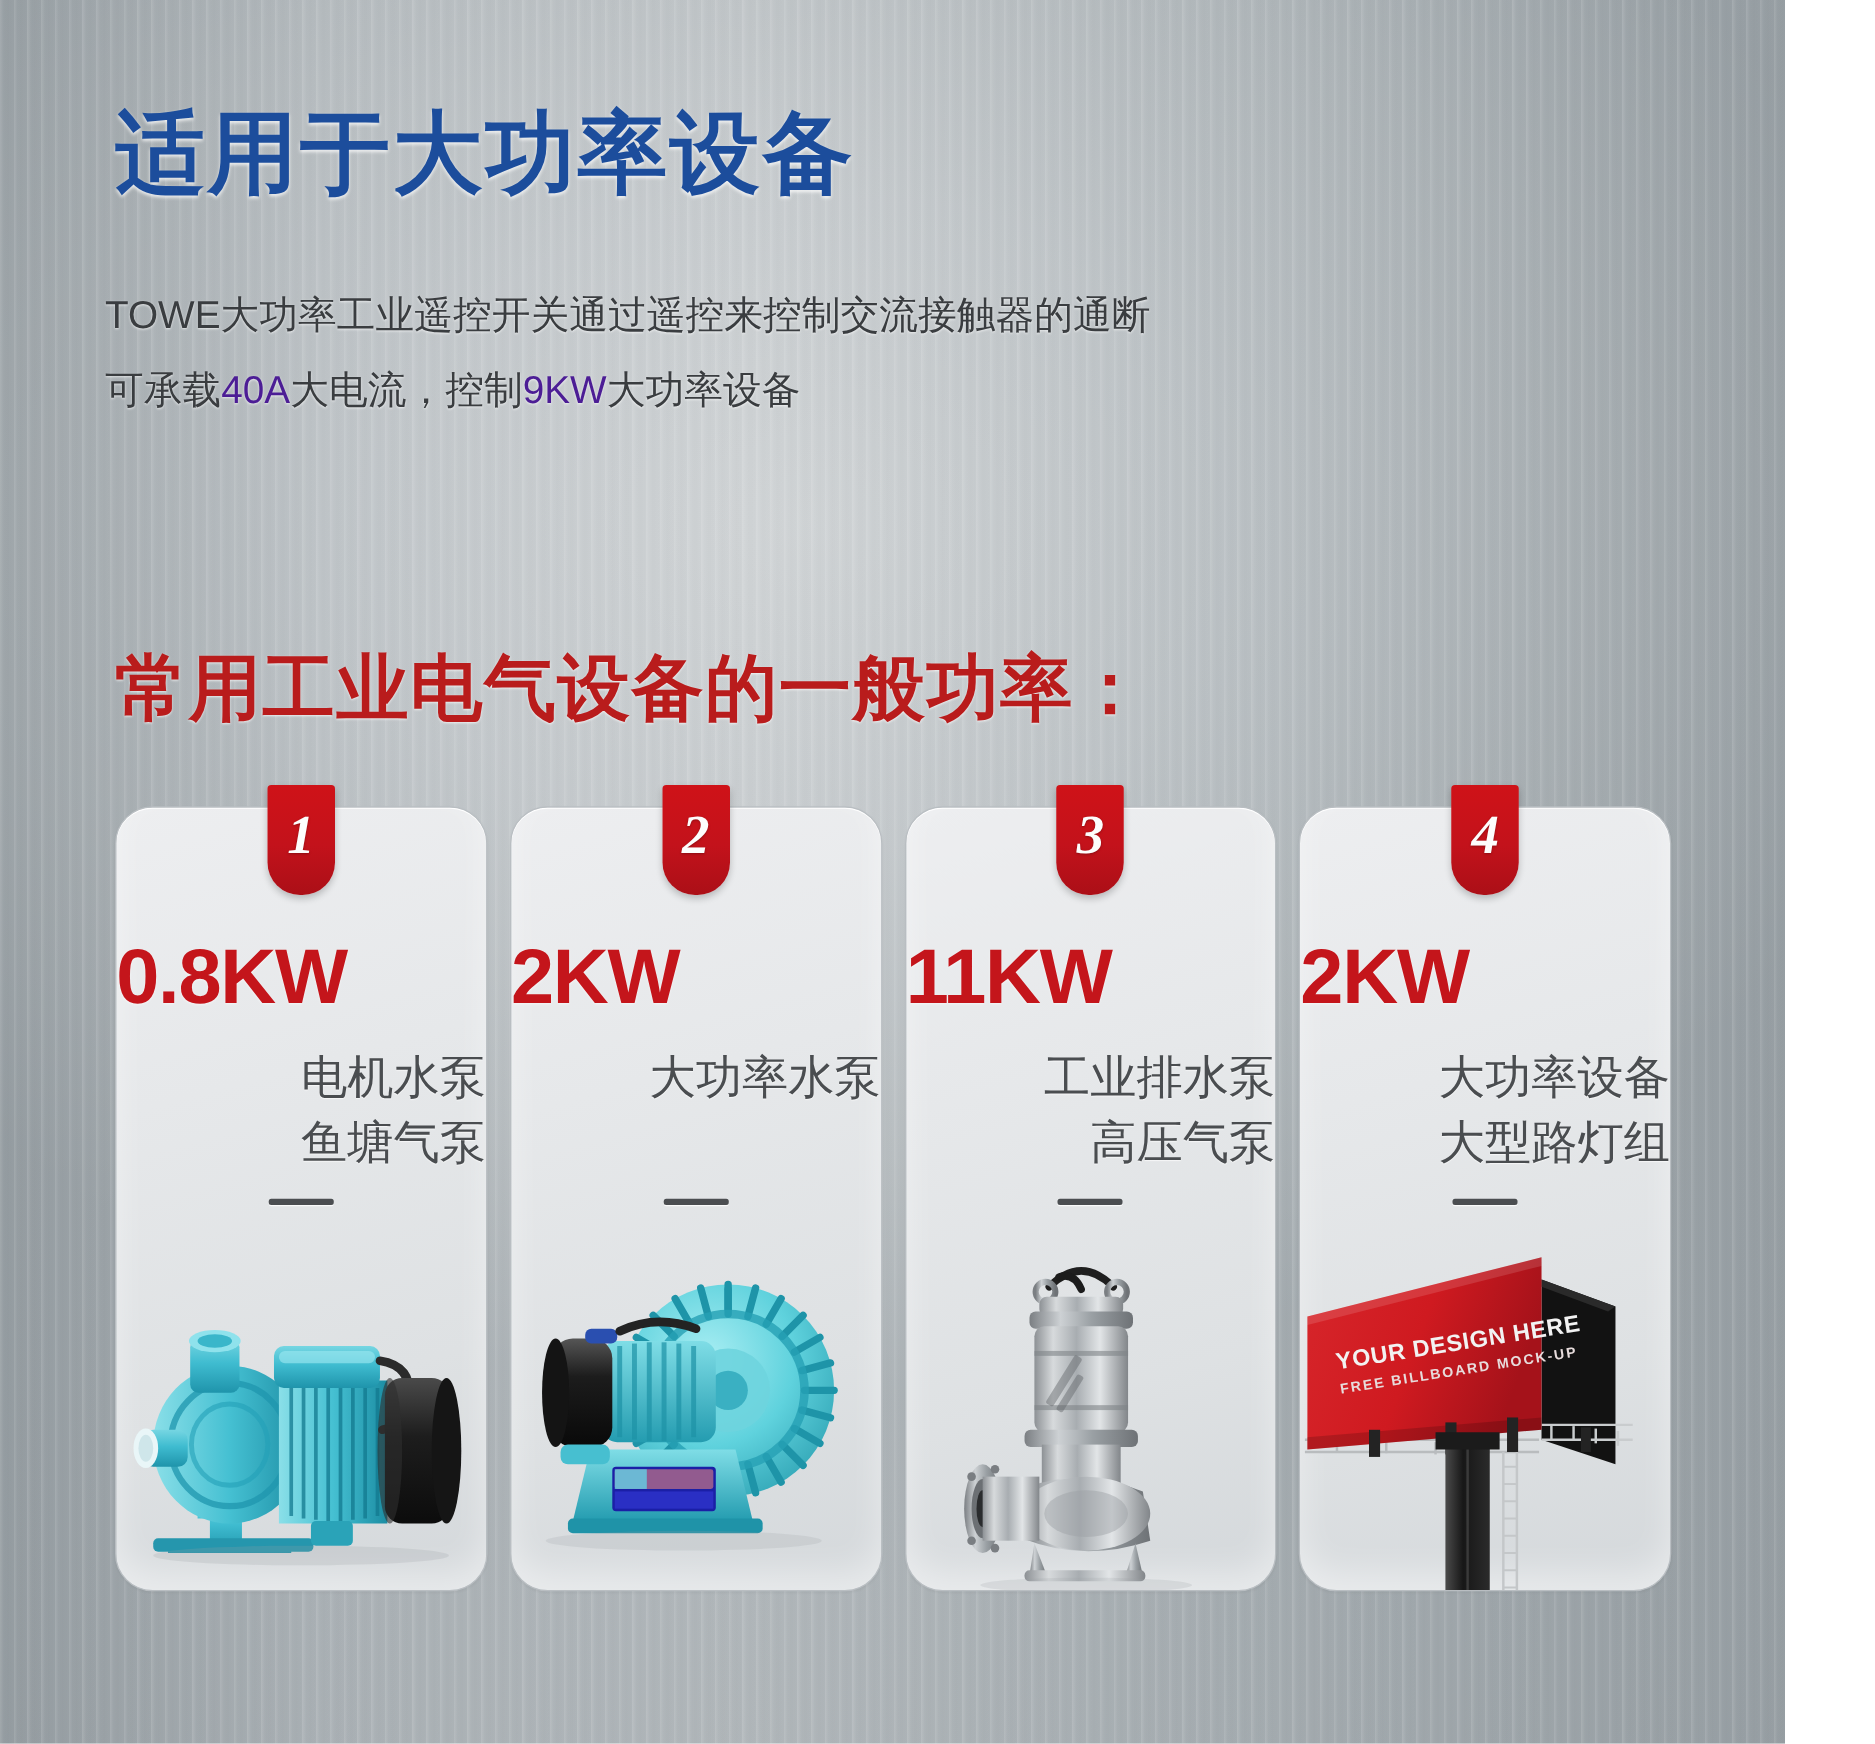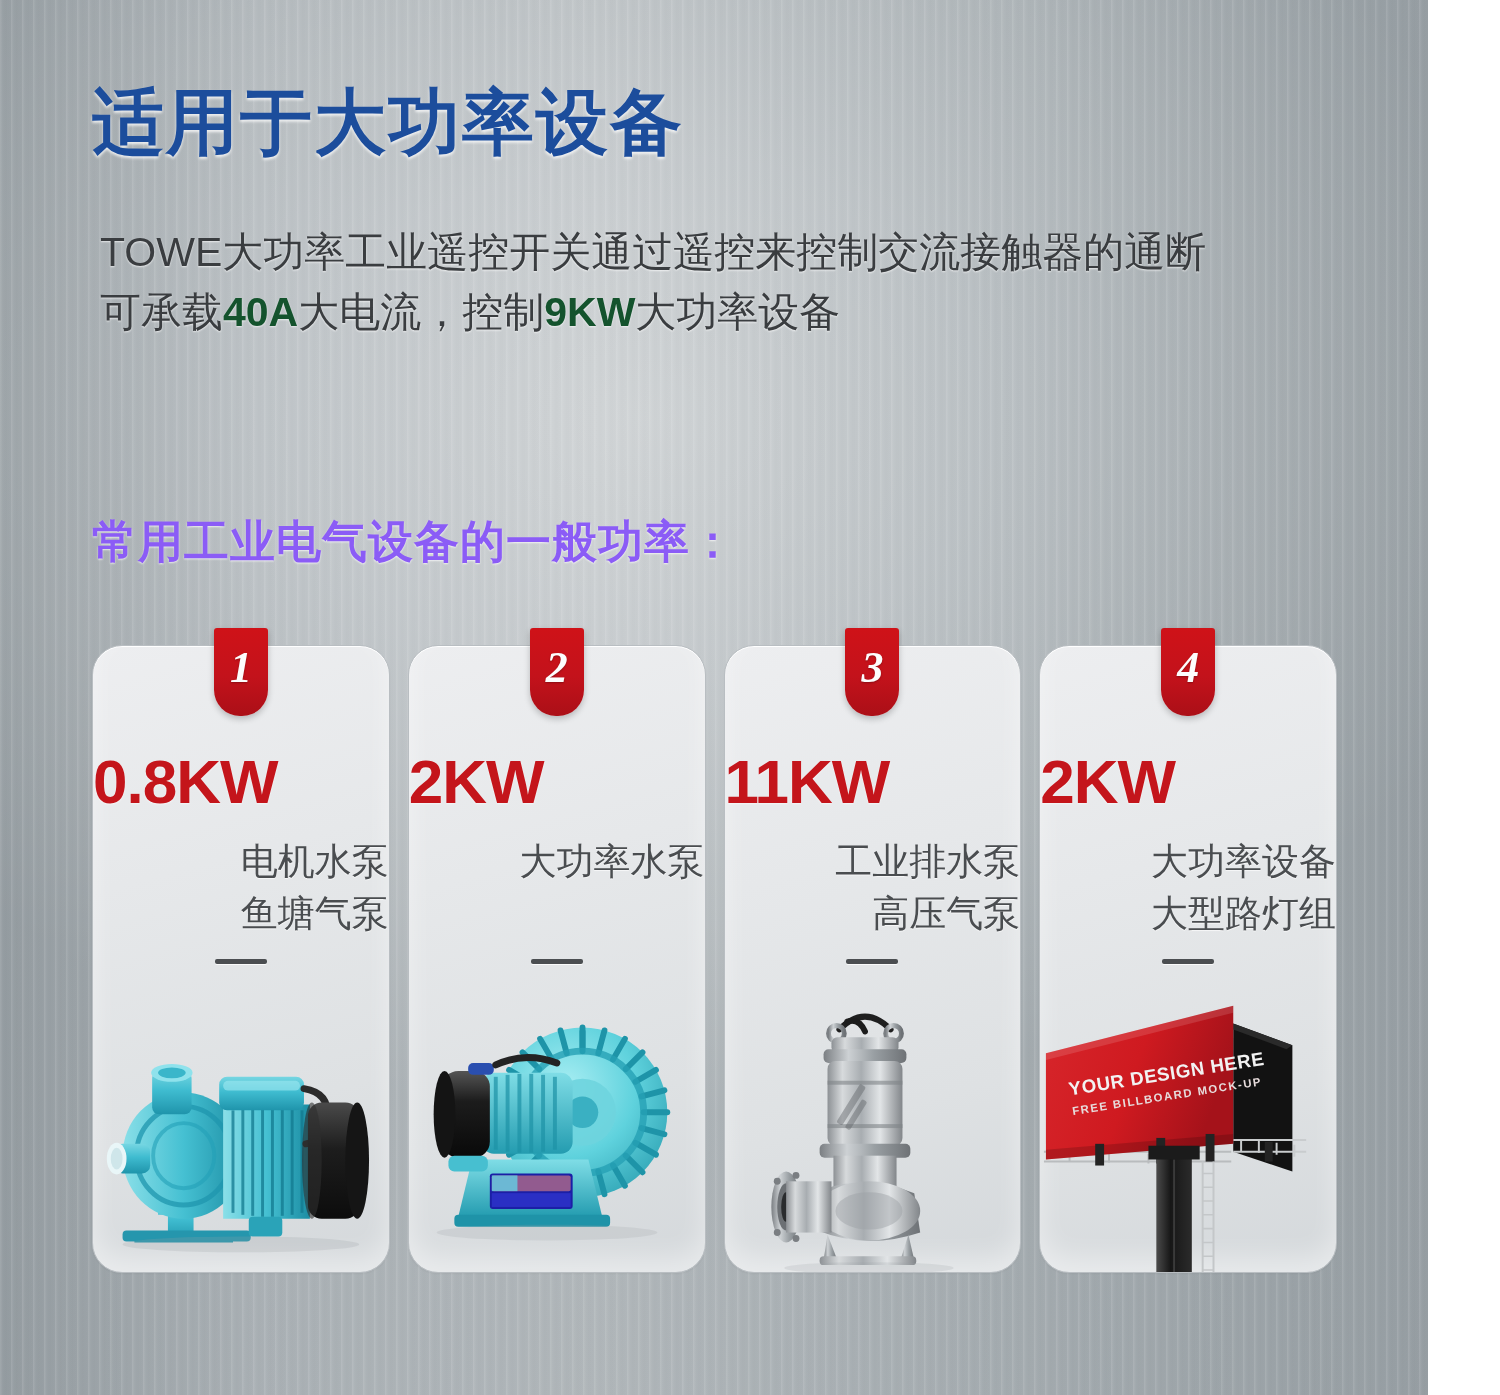--- a/index.html
+++ b/index.html
@@ -34,32 +34,32 @@
   }
 
   
   .headline {
     position:absolute; left:92px; top:75px;
     font-size:72px; font-weight:bold; letter-spacing:2px;
     color:#1c4d9c;
     text-shadow:0 2px 3px rgba(255,255,255,.85), 0 1px 0 rgba(0,0,0,.06);
   }
   .subcopy {
-    position:absolute; left:100px; top:222px;
+    position:absolute; left:84px; top:222px;
     width:1310px;
-    font-size:41px; line-height:60px; font-weight:500;
+    font-size:31px; line-height:60px; font-weight:500;
     color:#3a3d40;
     text-shadow:0 1px 2px rgba(255,255,255,.7);
   }
-  .subcopy .hl { color:#14532d; font-weight:bold; }
+  .subcopy .hl { color:#4c1d95; font-weight:normal; }
 
   .section-label {
     position:absolute; left:92px; top:512px;
-    font-size:45px; font-weight:bold; letter-spacing:1px;
-    color:#8b5cf6;
+    font-size:58px; font-weight:bold; letter-spacing:1px;
+    color:#b91c1c;
     text-shadow:0 1px 2px rgba(255,255,255,.75);
   }
 
   
   #cards {
     position:absolute; left:92px; top:645px;
     width:1245px; height:628px;
     display:flex; gap:18px;
   }
   .card {

